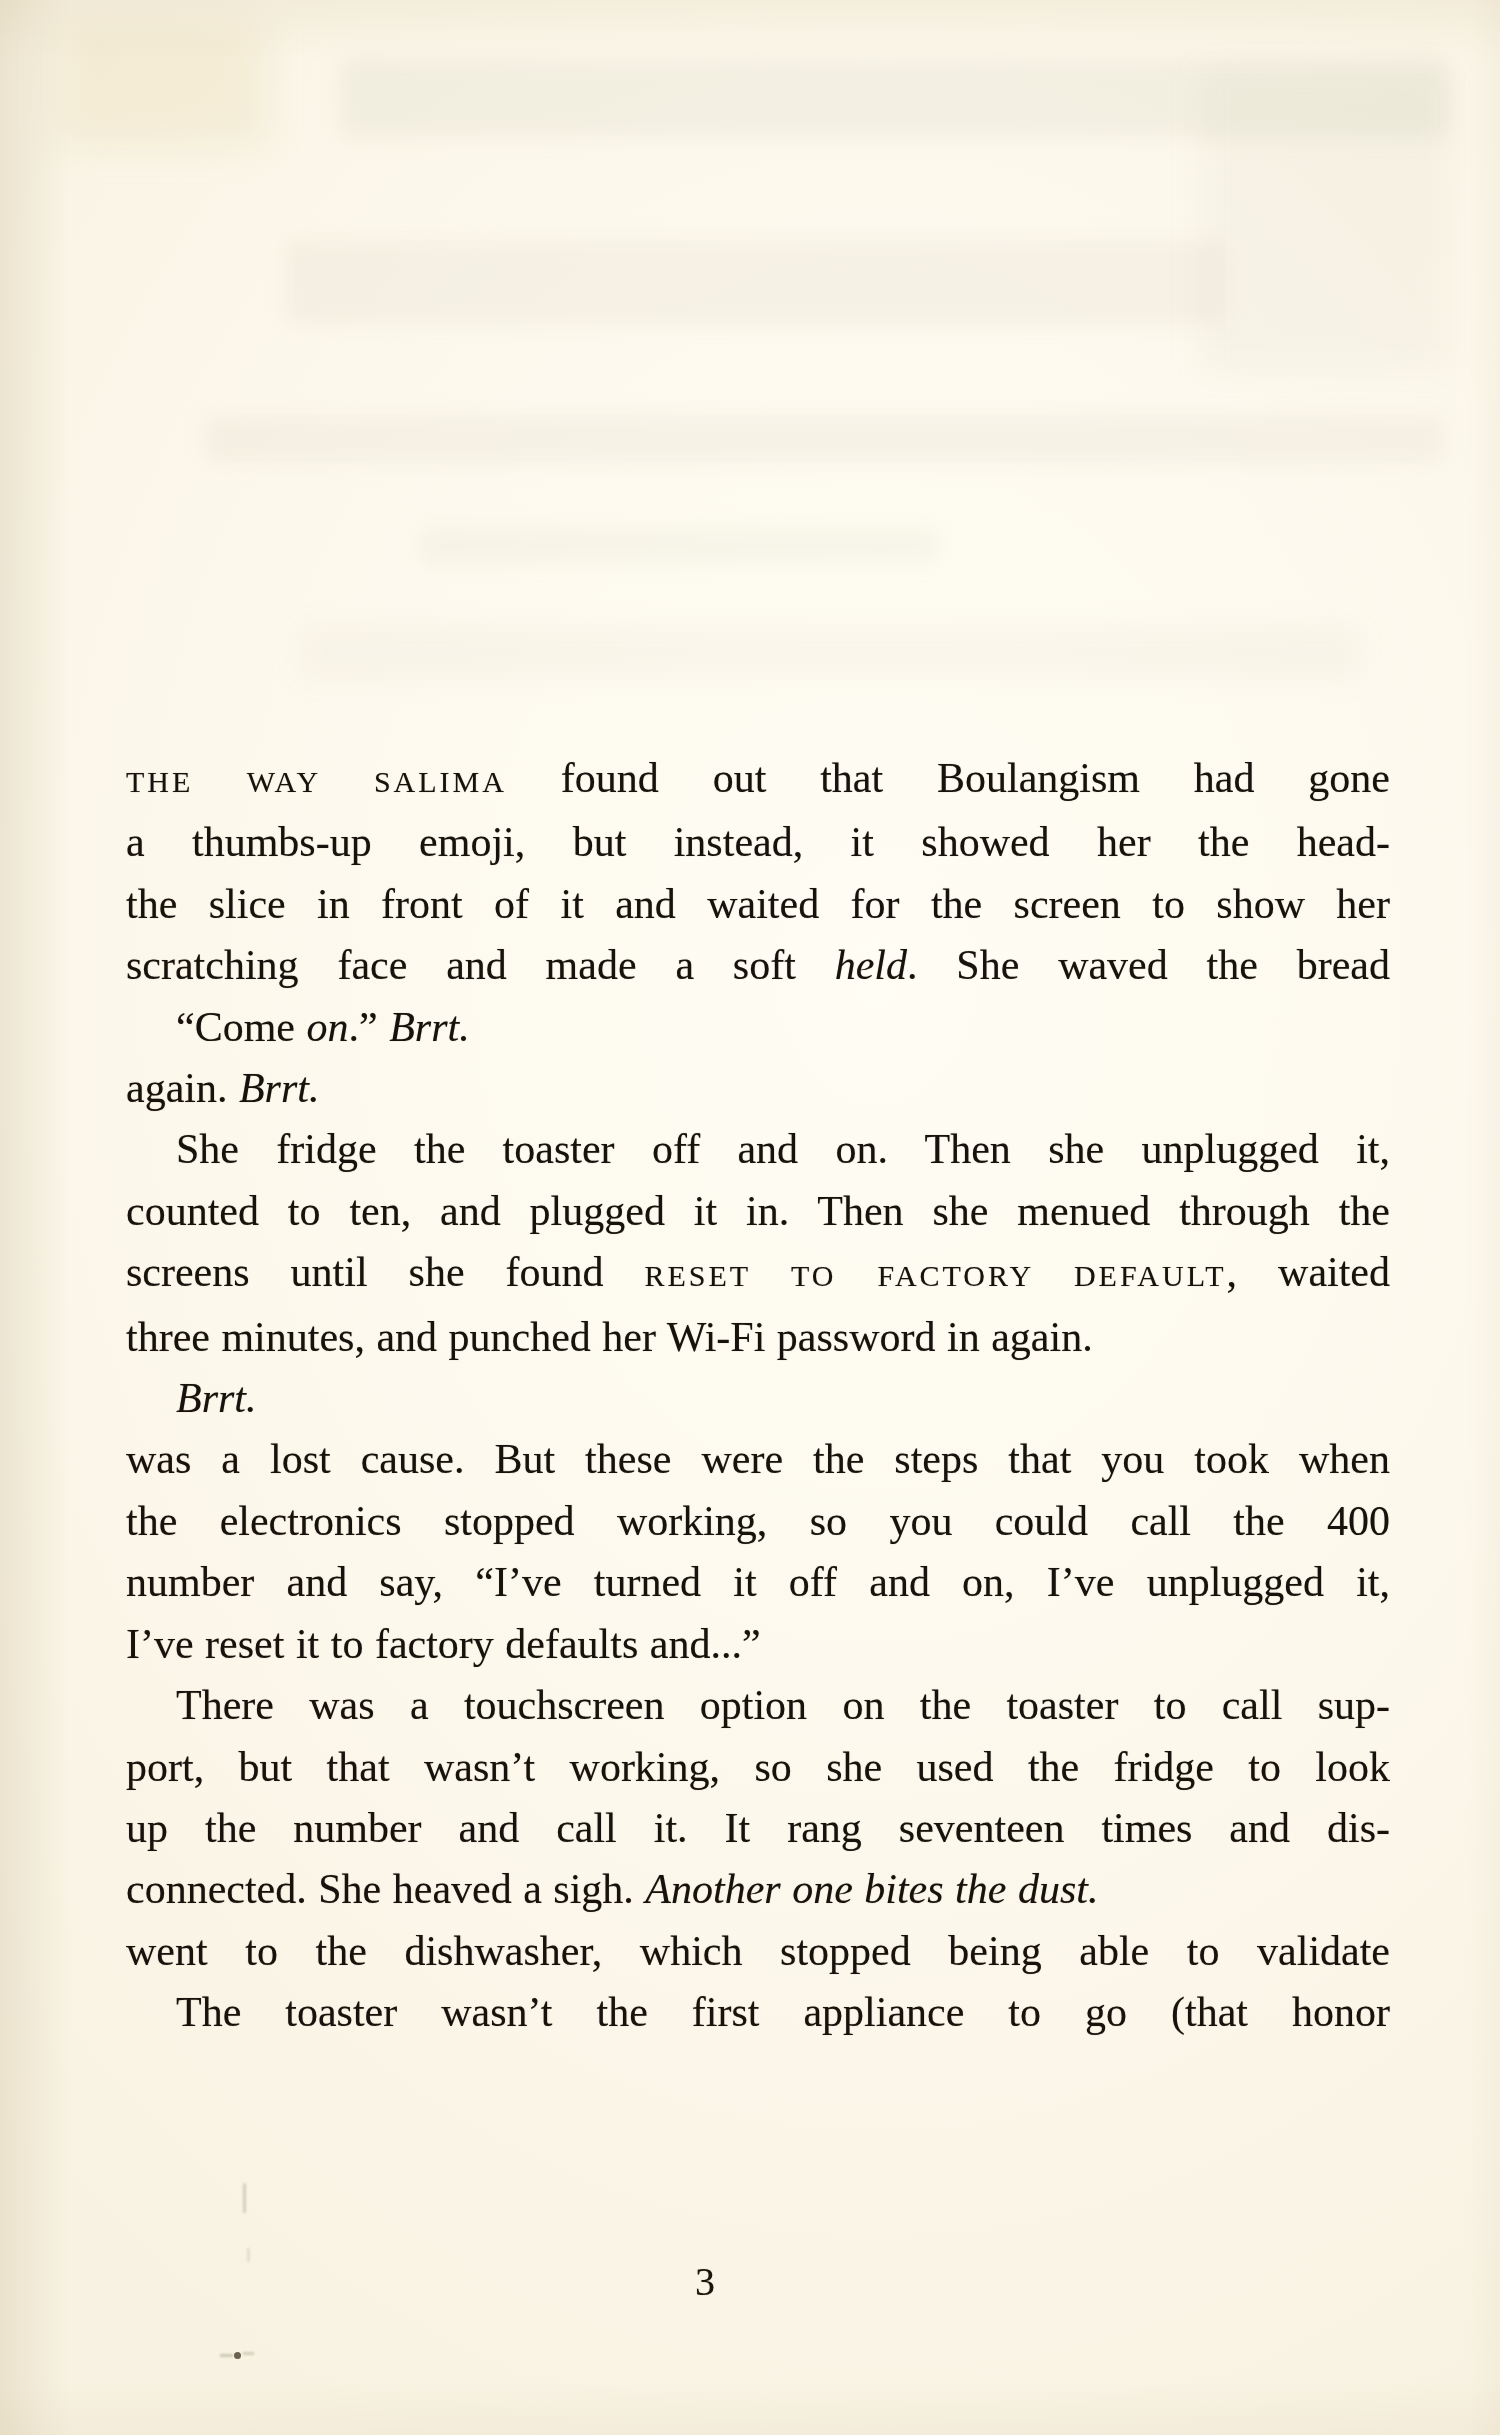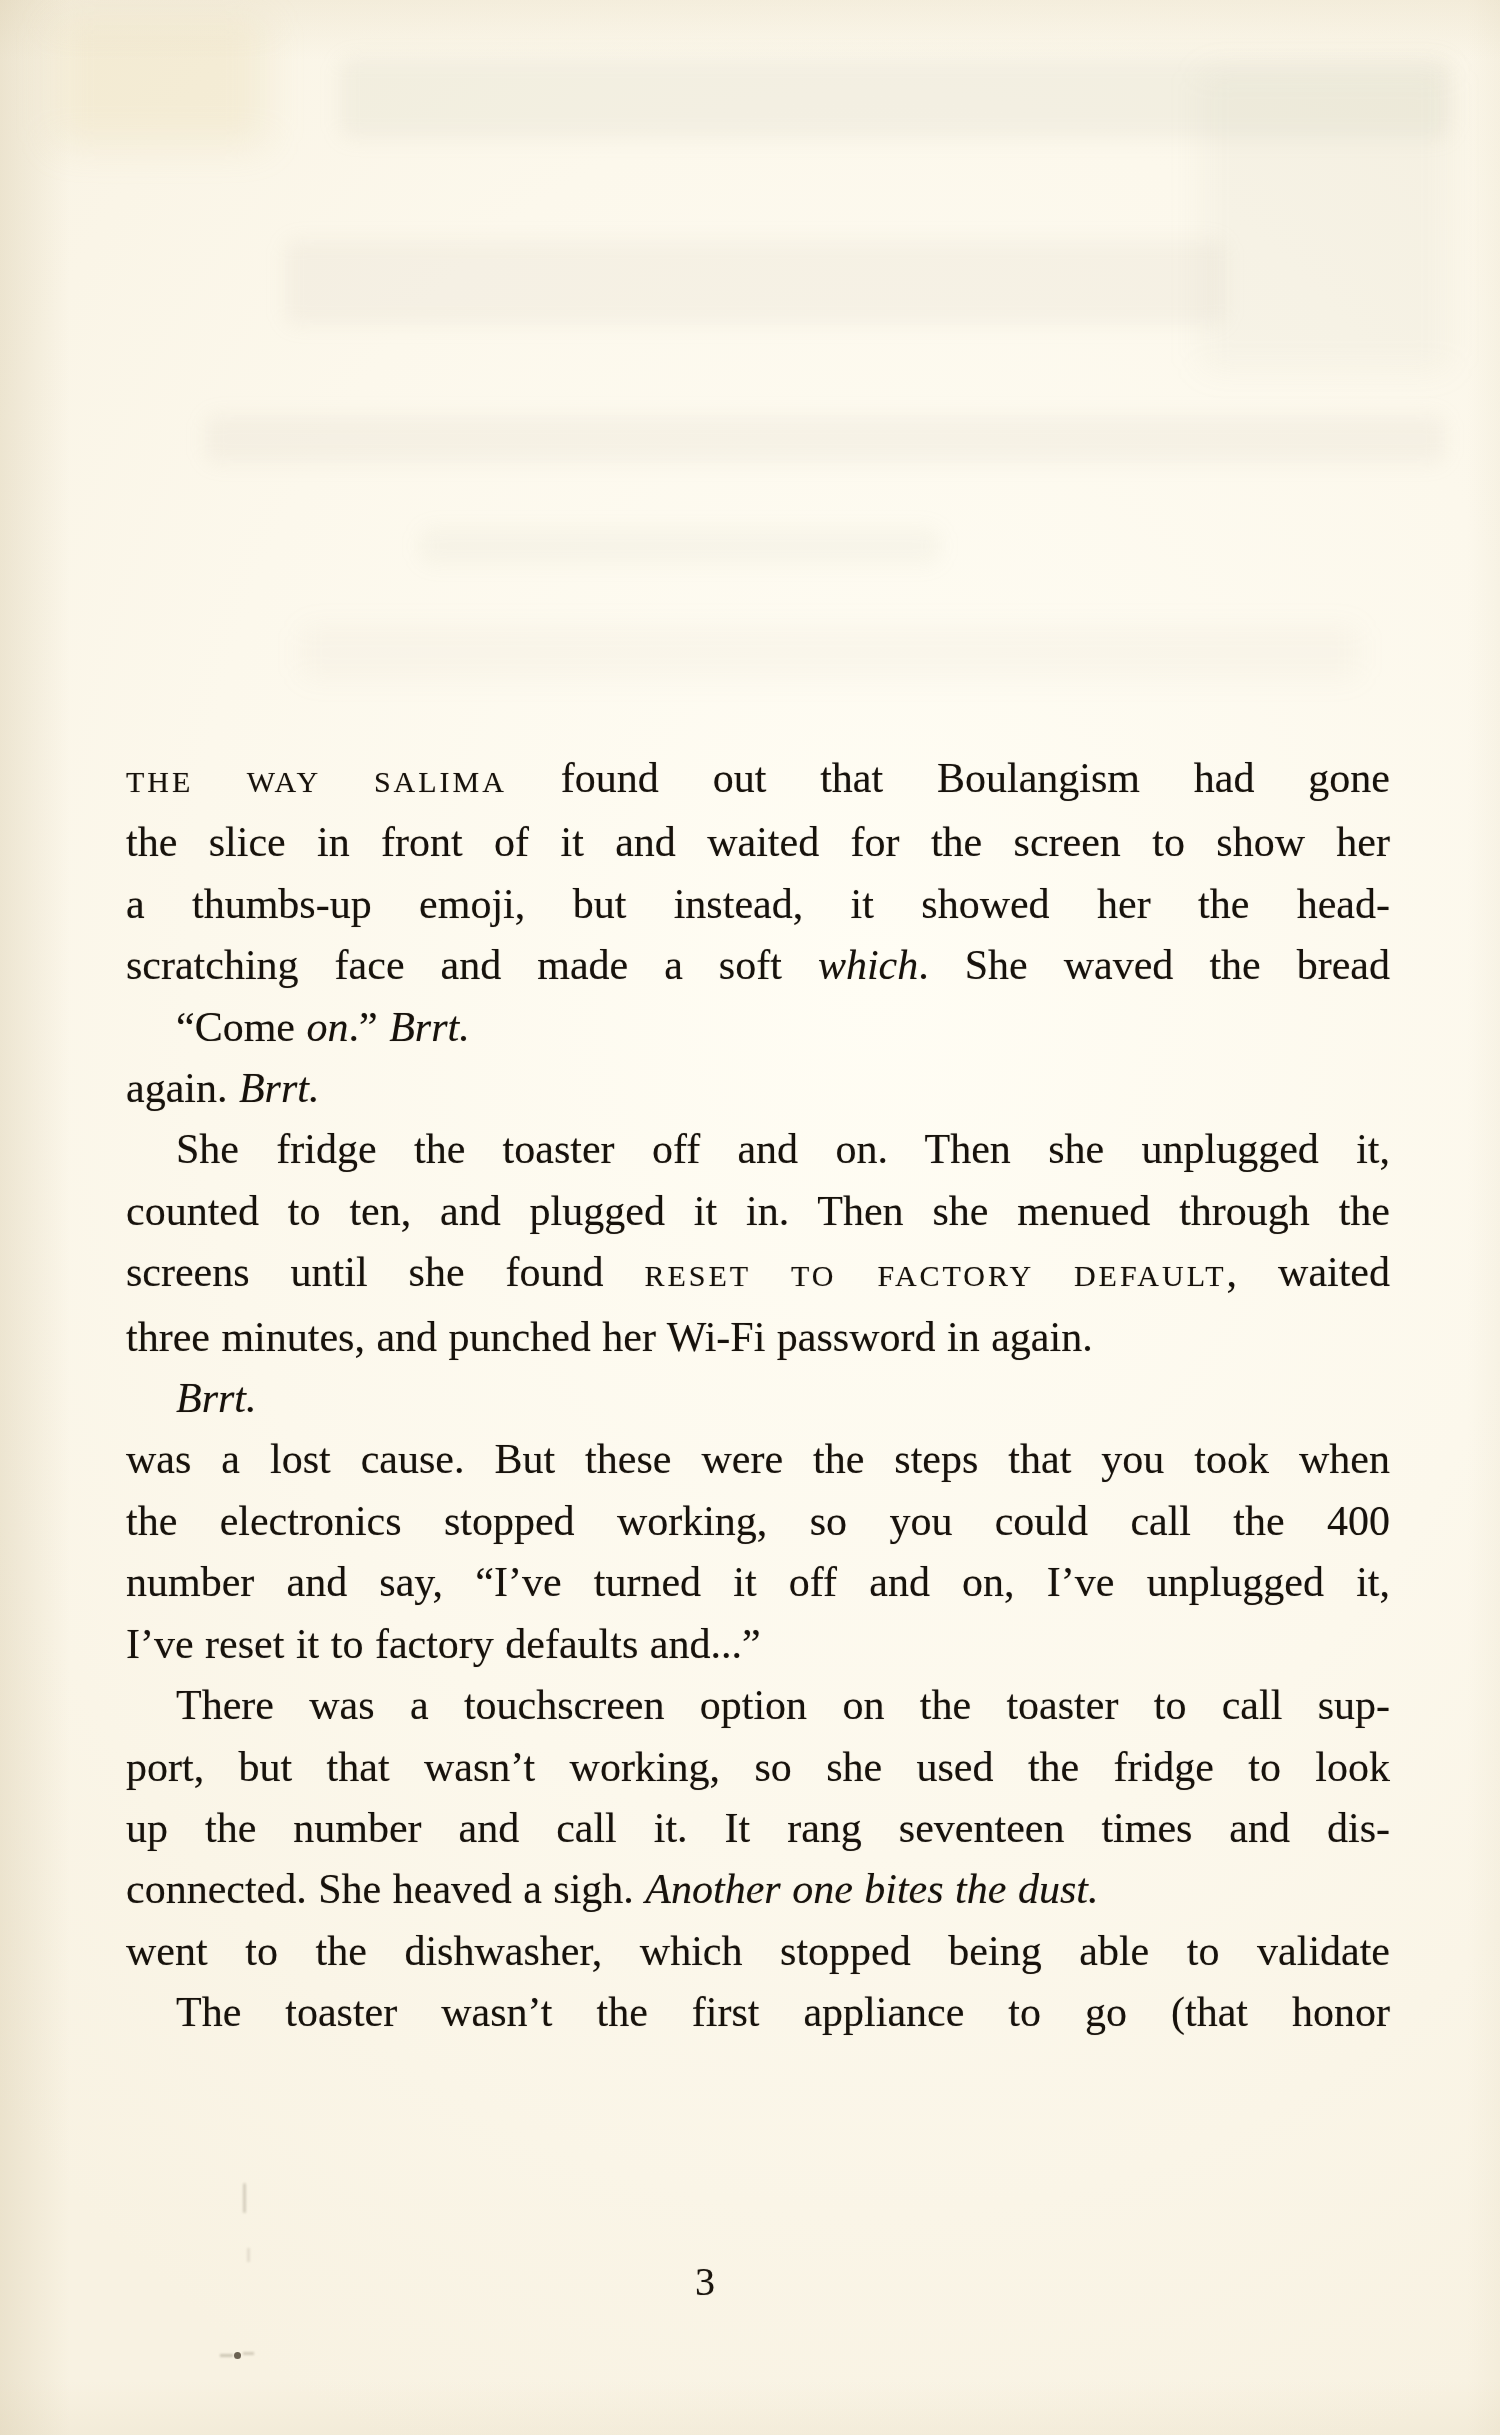--- a/index.html
+++ b/index.html
@@ -118,23 +118,23 @@
   <div class="ghost g1"></div>
   <div class="ghost g2"></div>
   <div class="ghost g3"></div>
   <div class="ghost g4"></div>
   <div class="ghost g5"></div>
   <div class="ghost g6"></div>
   <div class="ghost g7"></div>
 
   <div class="text-block" id="text-block">
       <div class="text-line"><span class="seg-smallcaps">THE WAY SALIMA</span><span class="seg-normal"> found out that Boulangism had gone</span></div>
+      <div class="text-line"><span class="seg-normal">a thumbs-up emoji, but instead, it showed her the head-</span></div>
       <div class="text-line"><span class="seg-normal">the slice in front of it and waited for the screen to show her</span></div>
-      <div class="text-line"><span class="seg-normal">a thumbs-up emoji, but instead, it showed her the head-</span></div>
-      <div class="text-line"><span class="seg-normal">scratching face and made a soft </span><span class="seg-italic">which</span><span class="seg-normal">. She waved the bread</span></div>
+      <div class="text-line"><span class="seg-normal">scratching face and made a soft </span><span class="seg-italic">held</span><span class="seg-normal">. She waved the bread</span></div>
       <div class="text-line indent last"><span class="seg-normal">“Come </span><span class="seg-italic">on</span><span class="seg-normal">.” </span><span class="seg-italic">Brrt.</span></div>
       <div class="text-line last"><span class="seg-normal">again. </span><span class="seg-italic">Brrt.</span></div>
       <div class="text-line indent"><span class="seg-normal">She fridge the toaster off and on. Then she unplugged it,</span></div>
       <div class="text-line"><span class="seg-normal">counted to ten, and plugged it in. Then she menued through the</span></div>
       <div class="text-line"><span class="seg-normal">screens until she found </span><span class="seg-smallcaps">RESET TO FACTORY DEFAULT</span><span class="seg-normal">, waited</span></div>
       <div class="text-line last"><span class="seg-normal">three minutes, and punched her Wi-Fi password in again.</span></div>
       <div class="text-line indent last"><span class="seg-italic">Brrt.</span></div>
       <div class="text-line"><span class="seg-normal">was a lost cause. But these were the steps that you took when</span></div>
       <div class="text-line"><span class="seg-normal">the electronics stopped working, so you could call the 400</span></div>
       <div class="text-line"><span class="seg-normal">number and say, “I’ve turned it off and on, I’ve unplugged it,</span></div>

